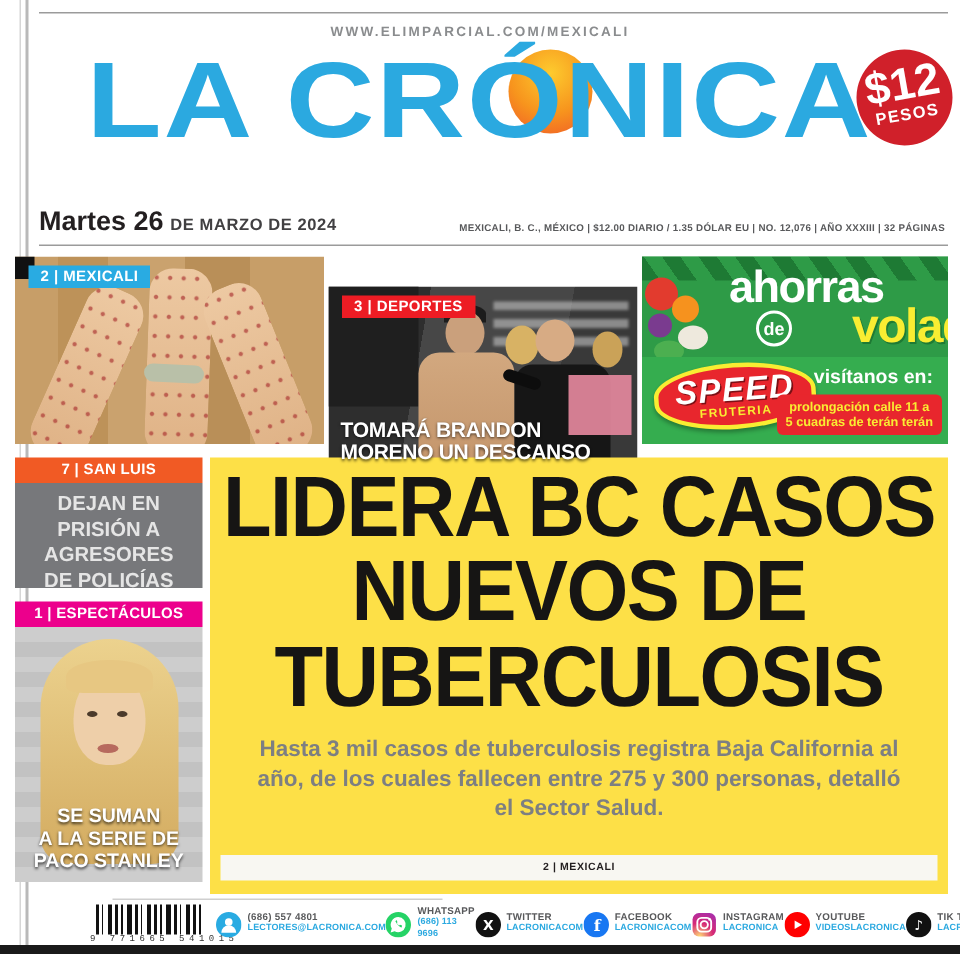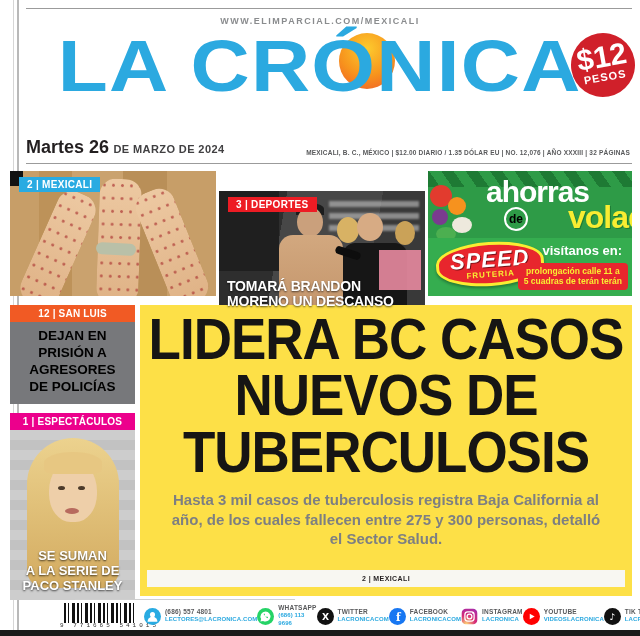--- a/index.html
+++ b/index.html
@@ -79,39 +79,39 @@
       background:repeating-linear-gradient(55deg,#1e7a34 0 10px, #2e9b47 10px 20px); }
   .ad-fruits { position:absolute; left:0; top:10px; width:58px; height:70px; }
   .fruit { position:absolute; border-radius:50%; }
   .f1 { left:2px; top:4px; width:22px; height:22px; background:#e23b2e; }
   .f2 { left:20px; top:16px; width:18px; height:18px; background:#f6921e; }
   .f3 { left:4px; top:28px; width:16px; height:16px; background:#7a3b8f; }
   .f4 { left:24px; top:36px; width:20px; height:16px; background:#eee9dd; }
   .f5 { left:8px; top:46px; width:20px; height:14px; background:#4caf50; }
   .ad-word-white { position:absolute; left:58px; top:4px; font-size:30px; font-weight:bold; color:#fff; letter-spacing:-1px; }
   .ad-de { position:absolute; left:76px; top:36px; width:24px; height:24px; border-radius:50%;
-           background:#2e9b47; border:2px solid #fff; color:#000000; font-size:12px; font-weight:bold;
+           background:#2e9b47; border:2px solid #fff; color:#ffffff; font-size:12px; font-weight:bold;
            text-align:center; line-height:20px; z-index:2; }
   .ad-word-yellow { position:absolute; left:96px; top:28px; font-size:32px; font-weight:bold; color:#f9ed32; letter-spacing:-1px; text-shadow:1px 1px 0 #1e7a34;margin-left:44px; }
   .ad-bottom { position:absolute; left:0; right:0; bottom:0; height:58px; background:#35ad4f; }
   .speed-logo { position:absolute; left:8px; bottom:10px; width:108px; height:44px;
                 background:#e8262d; border:3px solid #f9ed32; border-radius:50%/45%;
                 transform:rotate(-4deg); text-align:center; box-shadow:0 2px 3px rgba(0,0,0,.3); }
   .speed-text { font-size:22px; font-weight:bold; font-style:italic; color:#fff; line-height:1; margin-top:4px;
                 text-shadow:1px 1px 0 #7a1015; letter-spacing:1px; }
   .speed-sub { font-size:8px; font-weight:bold; color:#f9ed32; letter-spacing:1px; line-height:1; }
   .ad-visit { position:absolute; right:10px; bottom:38px; font-size:13px; font-weight:bold; color:#fff; }
   .ad-address { position:absolute; right:4px; bottom:6px; background:#e8262d; border-radius:4px;
                 padding:3px 6px; font-size:8.5px; font-weight:bold; color:#f9ed32; text-align:center; line-height:1.25; }
 
   
   .side-col { position:absolute; left:10px; top:305px; width:125px; }
   .side-kicker { display:block; width:100%; color:#fff; font-size:10px; font-weight:bold;
                  text-align:center; padding:3px 0; letter-spacing:.2px; }
-  .side-gray-box { width:100%; height:82px; background:#77787b; color:#000000; text-align:center;
+  .side-gray-box { width:100%; height:70px; background:#77787b; color:#e5e5e5; text-align:center;
                    font-size:13.5px; font-weight:bold; line-height:1.25; padding-top:6px; }
   .side-photo { position:relative; width:100%; height:170px; overflow:hidden;
       background:repeating-linear-gradient(#cdcdcd 0 10px, #c2c2c2 10px 20px); }
   .hair { position:absolute; left:17px; top:8px; width:92px; height:150px; border-radius:46px 46px 18px 18px;
           background:linear-gradient(#ecd28e,#d3ab60); }
   .face { position:absolute; left:39px; top:30px; width:48px; height:62px; border-radius:50% 50% 45% 45%;
           background:#eecfa9; }
   .bangs { position:absolute; left:34px; top:22px; width:58px; height:22px; border-radius:50% 50% 20% 20%;
            background:#e7c782; }
   .eye { position:absolute; width:7px; height:4px; border-radius:50%; background:#4b3a2a; top:56px; }
@@ -220,21 +220,21 @@
         <div class="speed-text">SPEED</div>
         <div class="speed-sub">FRUTERIA</div>
       </div>
       <div class="ad-visit">visítanos en:</div>
       <div class="ad-address ml">prolongación calle 11 a
 5 cuadras de terán terán</div>
     </div>
   </div>
 
   <div class="side-col">
-    <span class="side-kicker" style="background:#f15a24;">12 | SAN LUIS</span>
+    <span class="side-kicker" style="background:#f15a24;">7 | SAN LUIS</span>
     <div class="side-gray-box ml">DEJAN EN
 PRISIÓN A
 AGRESORES
 DE POLICÍAS</div>
     <div style="height:9px;"></div>
     <span class="side-kicker" style="background:#ec008c;">1 | ESPECTÁCULOS</span>
     <div class="side-photo">
       <div class="hair"></div>
       <div class="face"></div>
       <div class="bangs"></div>

